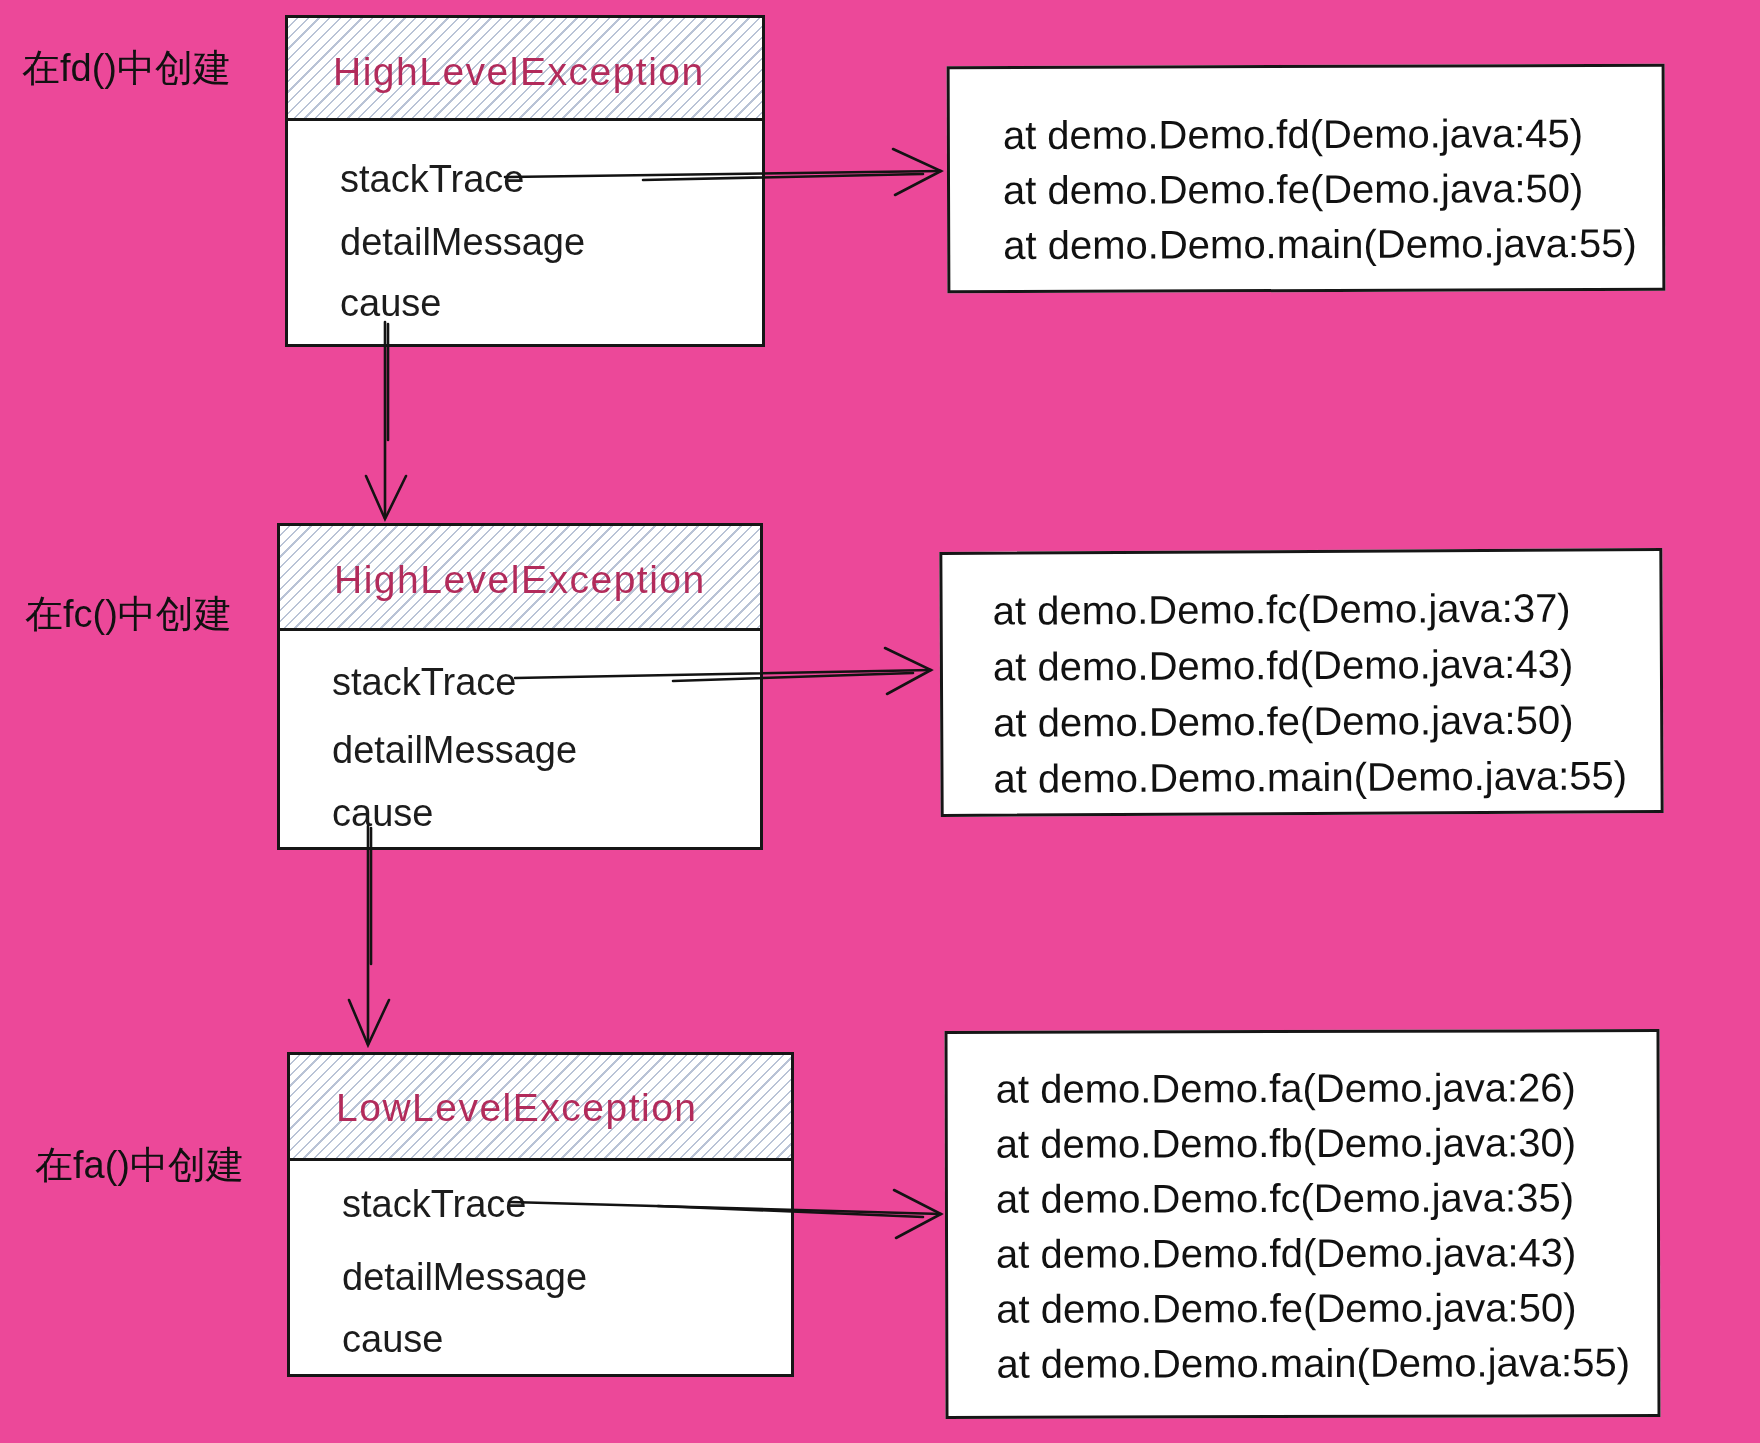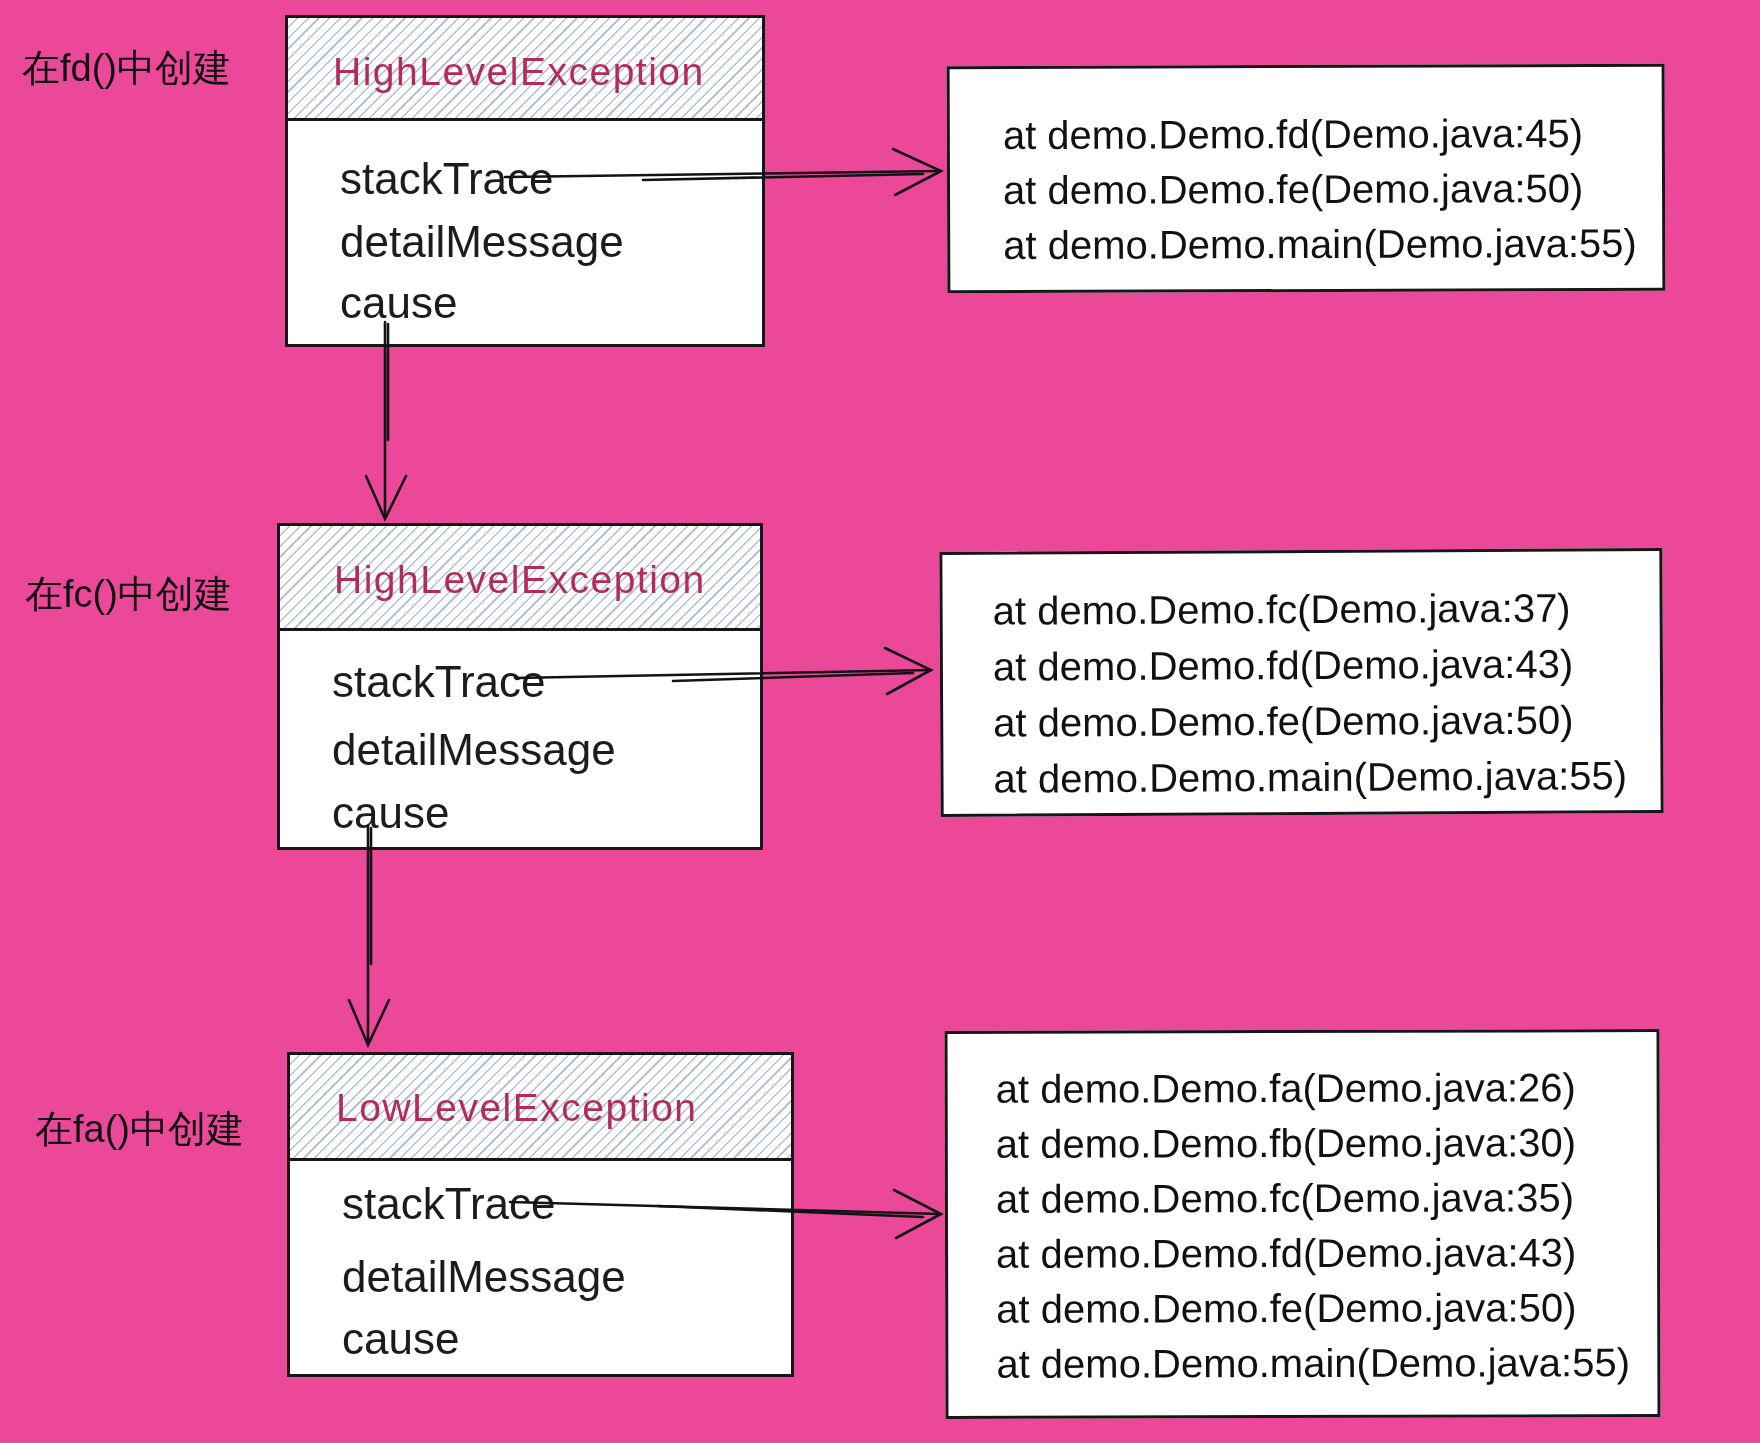--- a/index.html
+++ b/index.html
@@ -15,22 +15,22 @@
 
   
   .created-label {
     position: absolute;
     font-size: 38px;
     line-height: 44px;
     color: #111;
     white-space: nowrap;
   }
   .sec-high .created-label { left: 22px;  top: 46px;  }
-  .sec-mid  .created-label { left: 25px;  top: 572px; }
-  .sec-low  .created-label { left: 35px;  top: 1107px;}
+  .sec-mid  .created-label { left: 25px;  top: 592px; }
+  .sec-low  .created-label { left: 35px;  top: 1143px;}
 
   
   .class-box {
     position: absolute;
     border: 3px solid #161616;
     background: #ffffff;
     box-sizing: border-box;
   }
   .sec-high .class-box { left: 285px; top: 15px;   width: 480px; height: 332px; }
   .sec-mid  .class-box { left: 277px; top: 523px;  width: 486px; height: 327px; }
@@ -59,21 +59,21 @@
     white-space: nowrap;
     font-weight: 400;
   }
   .sec-high .class-title { left: 45px; top: 32px; text-align: right; }
   .sec-mid  .class-title { left: 54px; top: 32px; }
   .sec-low  .class-title { left: 46px; top: 31px; }
 
   .class-field {
     position: absolute;
     left: 52px;
-    font-size: 44px;
+    font-size: 38px;
     line-height: 44px;
     color: #1c1c1c;
     white-space: nowrap;
   }
   .sec-high .f-stacktrace { top: 139px; } .sec-high .f-detail { top: 202px; } .sec-high .f-cause { top: 263px; }
   .sec-mid  .f-stacktrace { top: 134px; } .sec-mid  .f-detail { top: 202px; } .sec-mid  .f-cause { top: 265px; }
   .sec-low  .f-stacktrace { top: 127px; } .sec-low  .f-detail { top: 200px; } .sec-low  .f-cause { top: 262px; }
 
   
   .trace-box {

